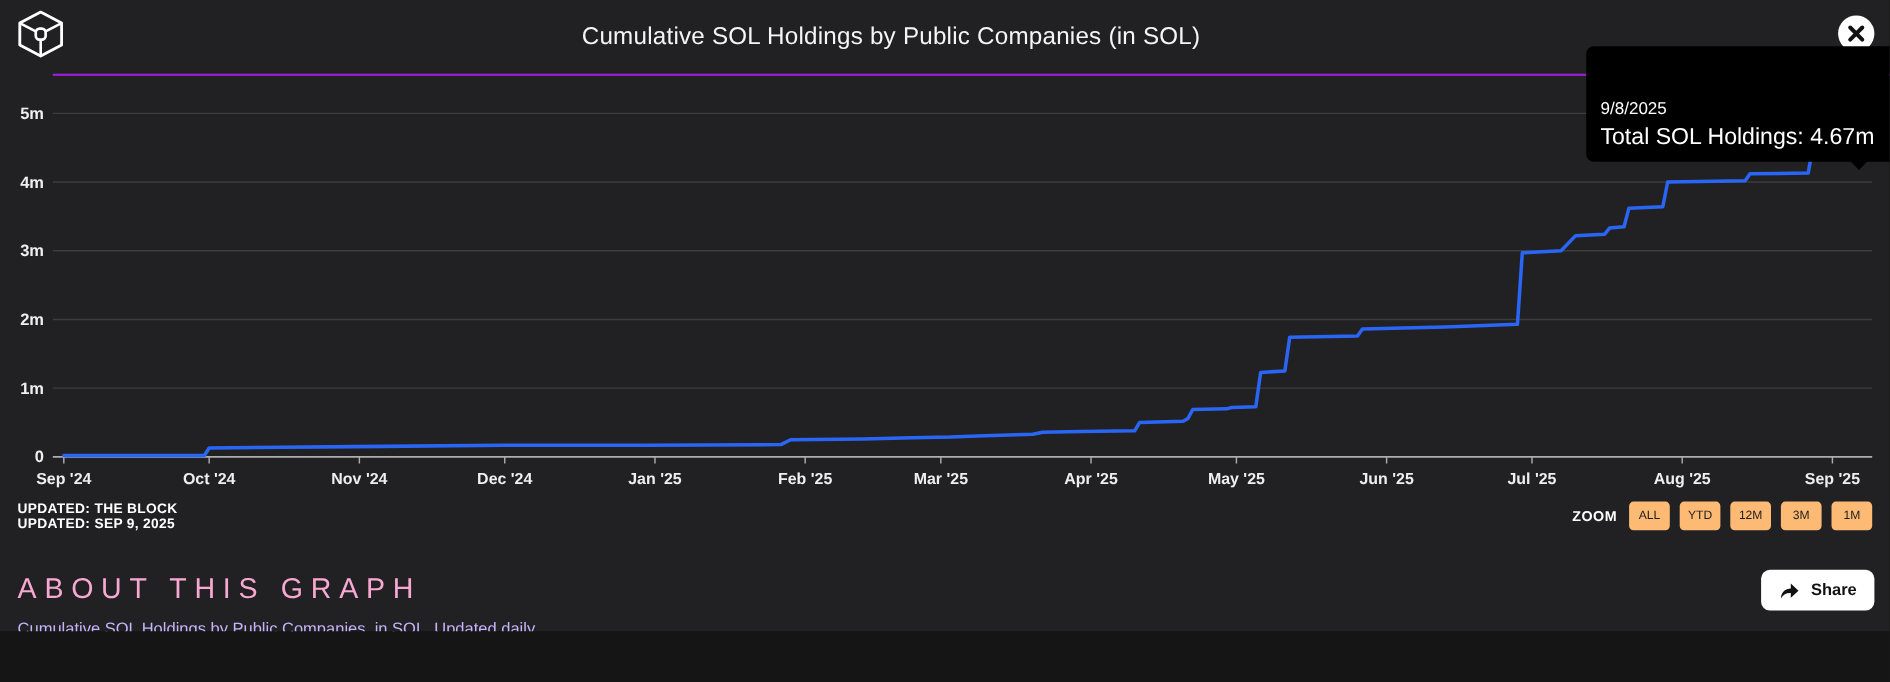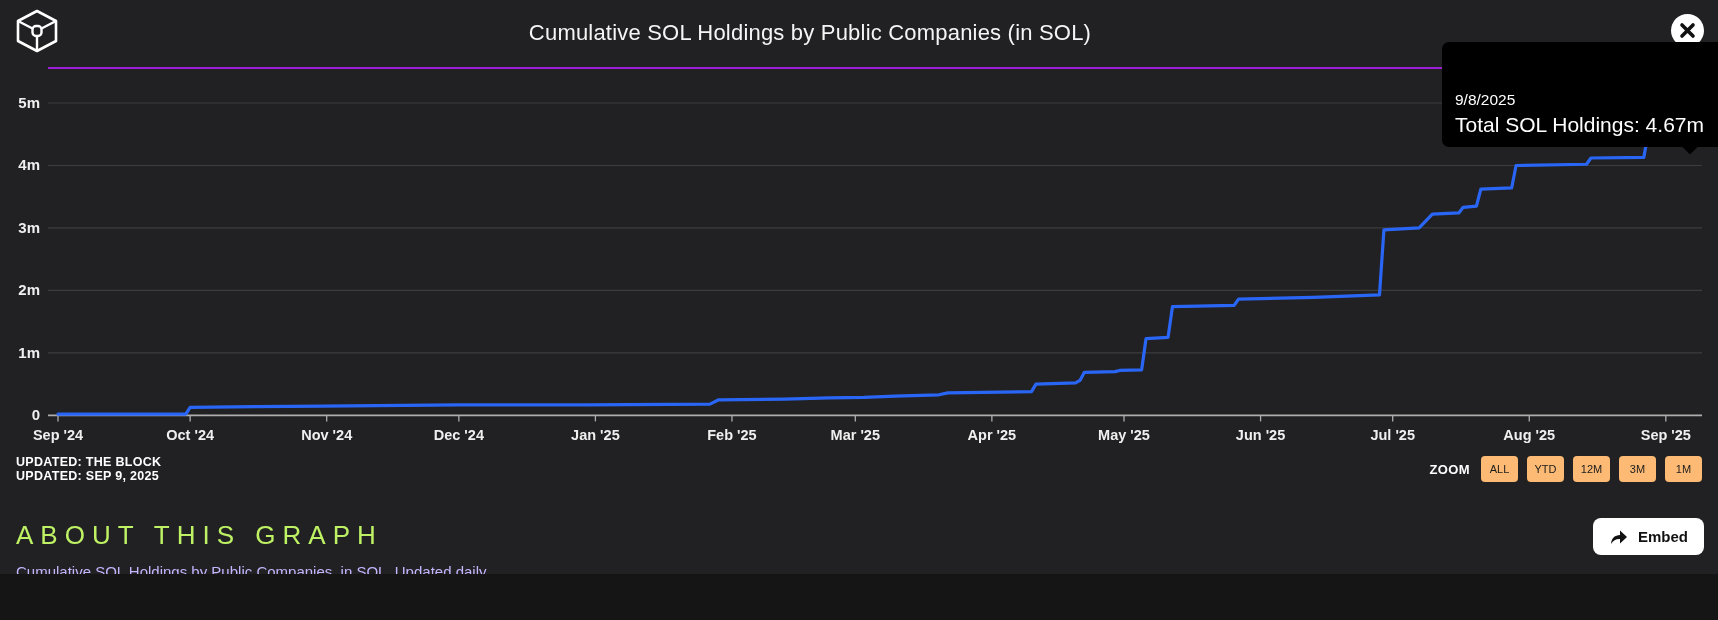--- a/index.html
+++ b/index.html
@@ -26,21 +26,21 @@
   .source-block{position:absolute;left:16px;top:455px;font-size:12.5px;font-weight:700;
                 letter-spacing:.3px;color:#fff;line-height:14px;}
   .source-block .src-link{cursor:pointer;}
   .zoom-row{position:absolute;right:16px;top:456px;display:flex;align-items:center;gap:9px;}
   .zoom-label{font-size:13px;font-weight:700;color:#fff;letter-spacing:.4px;margin-right:2px;}
   .zoom-btn{min-width:37px;height:26px;background:#fdba74;border:none;border-radius:4px;
             font-family:"Liberation Sans",sans-serif;font-size:11px;font-weight:400;color:#1c1c1c;
             display:flex;align-items:center;justify-content:center;cursor:pointer;padding:12px 6px;}
   
   .about-heading{position:absolute;left:16px;top:520px;font-size:26px;font-weight:400;
-                 letter-spacing:7px;color:#bef264;}
+                 letter-spacing:7px;color:#f9a8d4;}
   .about-desc{position:absolute;left:16px;top:563px;font-size:15px;color:#c4b5fd;}
   .actions{position:absolute;right:14px;top:518px;display:flex;gap:17px;}
   .action-btn{height:37px;background:#ffffff;border:none;border-radius:8px;display:flex;
               align-items:center;gap:9px;padding:0 16px;cursor:pointer;
               font-family:"Liberation Sans",sans-serif;font-size:15px;font-weight:700;color:#111;}
   .action-btn svg{display:block;}
 </style>
 </head>
 <body>
 
@@ -131,17 +131,17 @@
     </div>
 
   <div class="about-heading">ABOUT THIS GRAPH</div>
   <div class="about-desc">Cumulative SOL Holdings by Public Companies, in SOL. Updated daily.</div>
 
   <div class="actions">
     <button class="action-btn">
       <svg width="20" height="18" viewBox="0 0 20 18">
         <path d="M2 16 C2.5 10 6 7.2 11 7 L11 2.5 L18 9 L11 15.5 L11 11 C7 10.8 4.3 12.4 2 16 Z" fill="#111"></path>
       </svg>
-      <span>Embed</span>
+      <span>Share</span>
     </button>
   </div>
 
 </div>
 
 </body></html>

